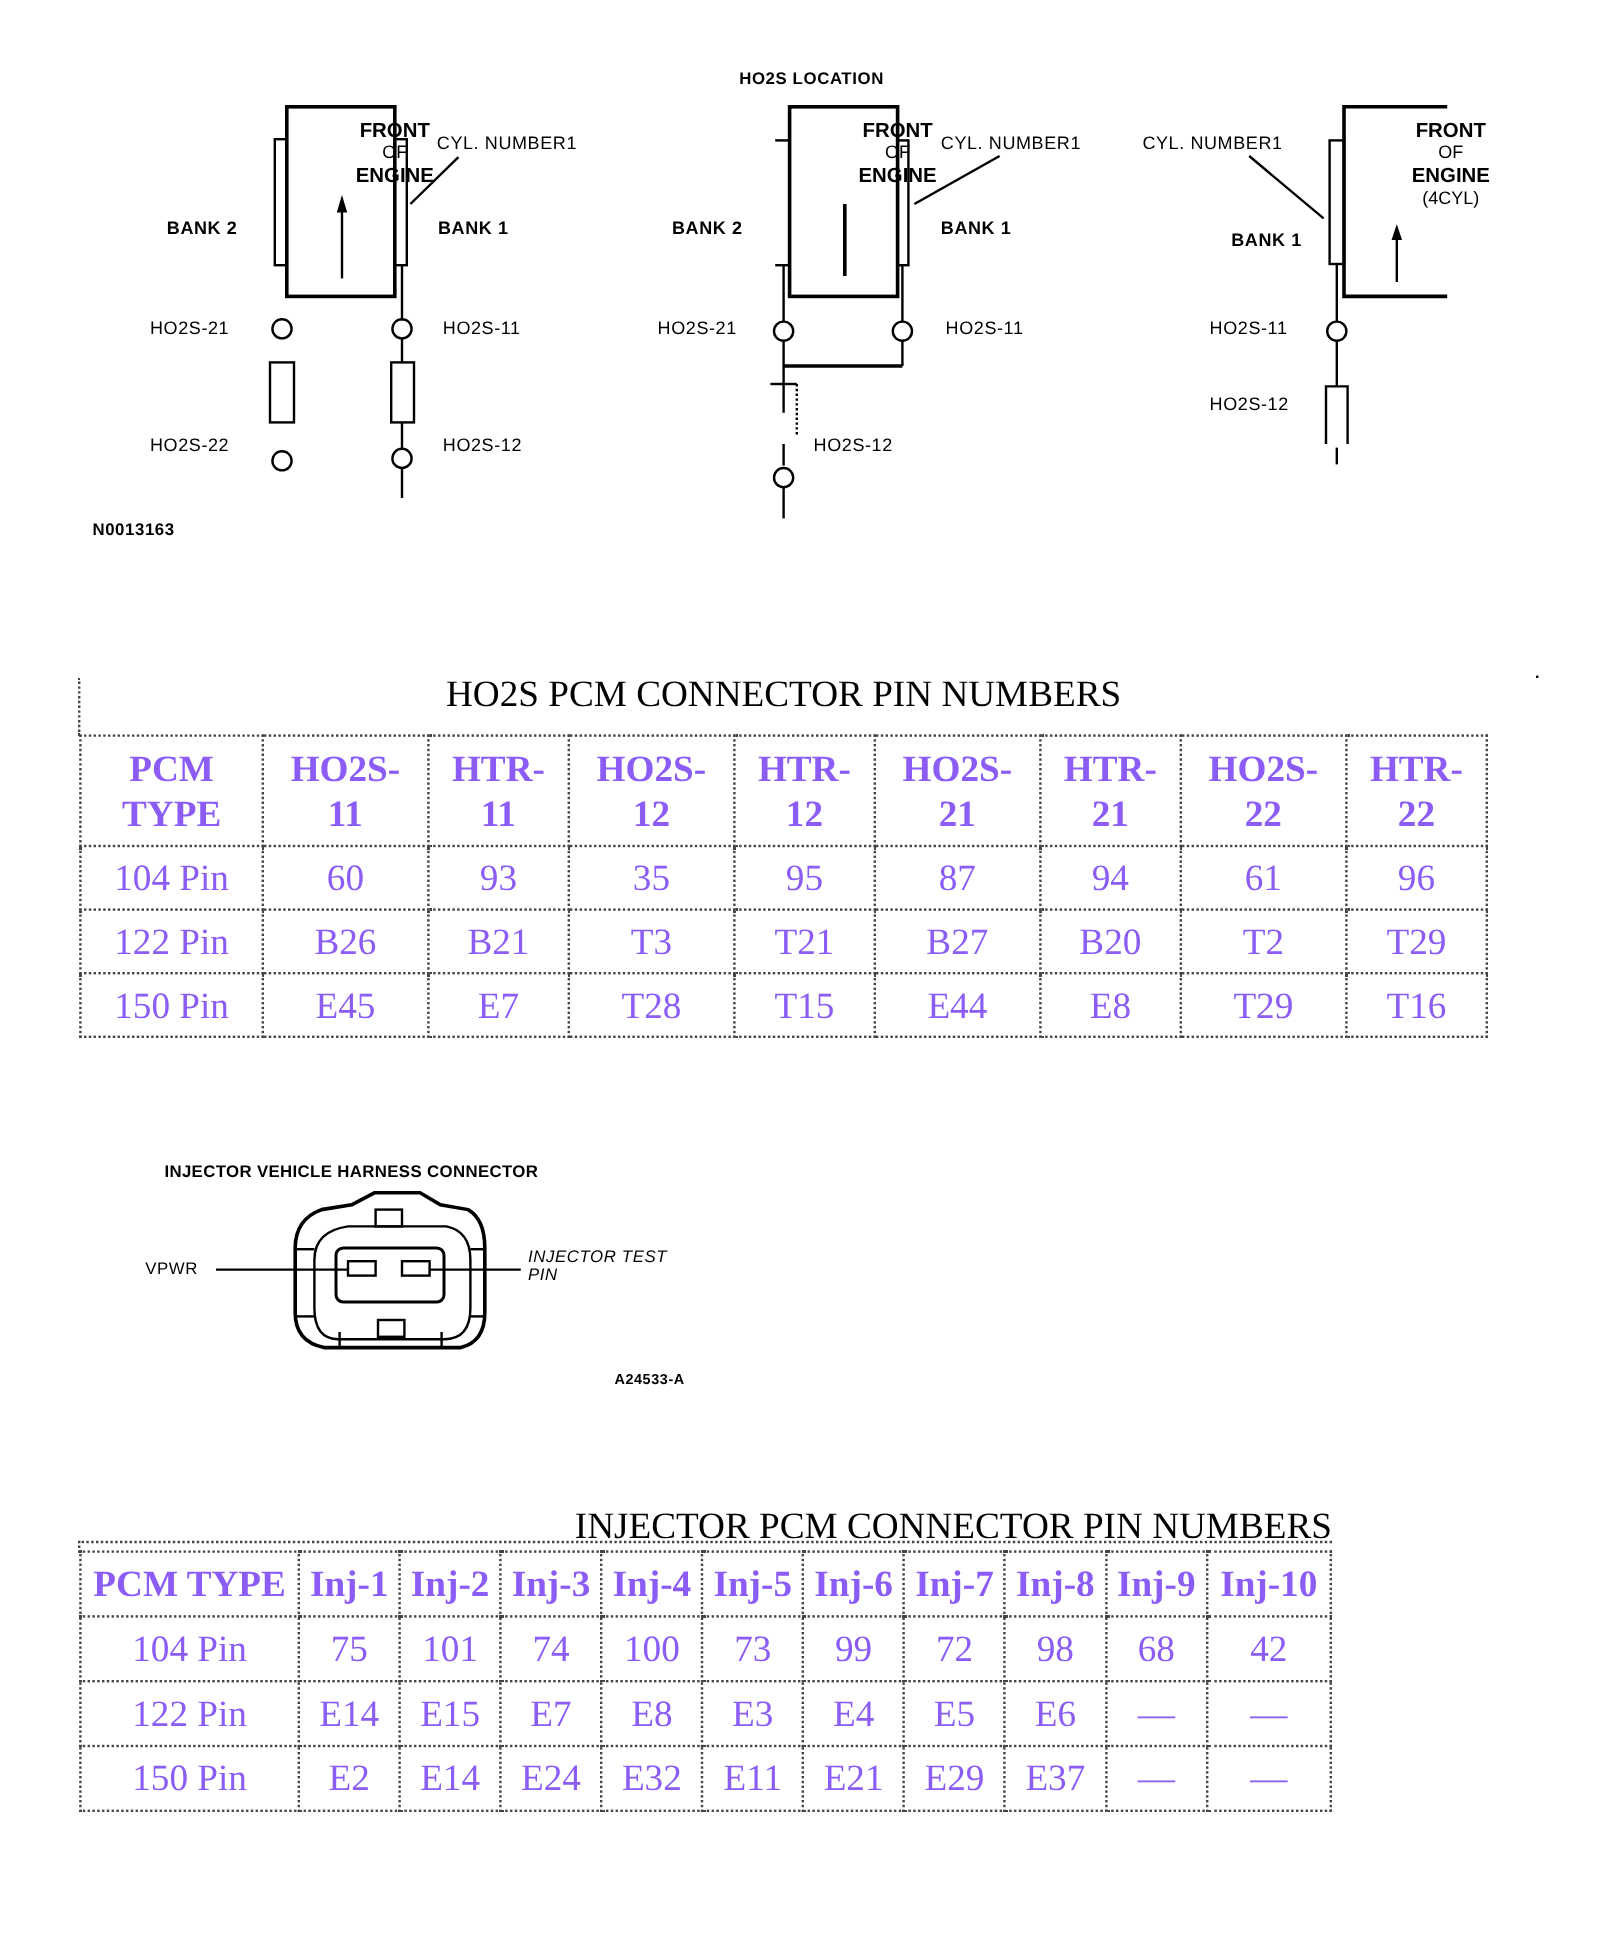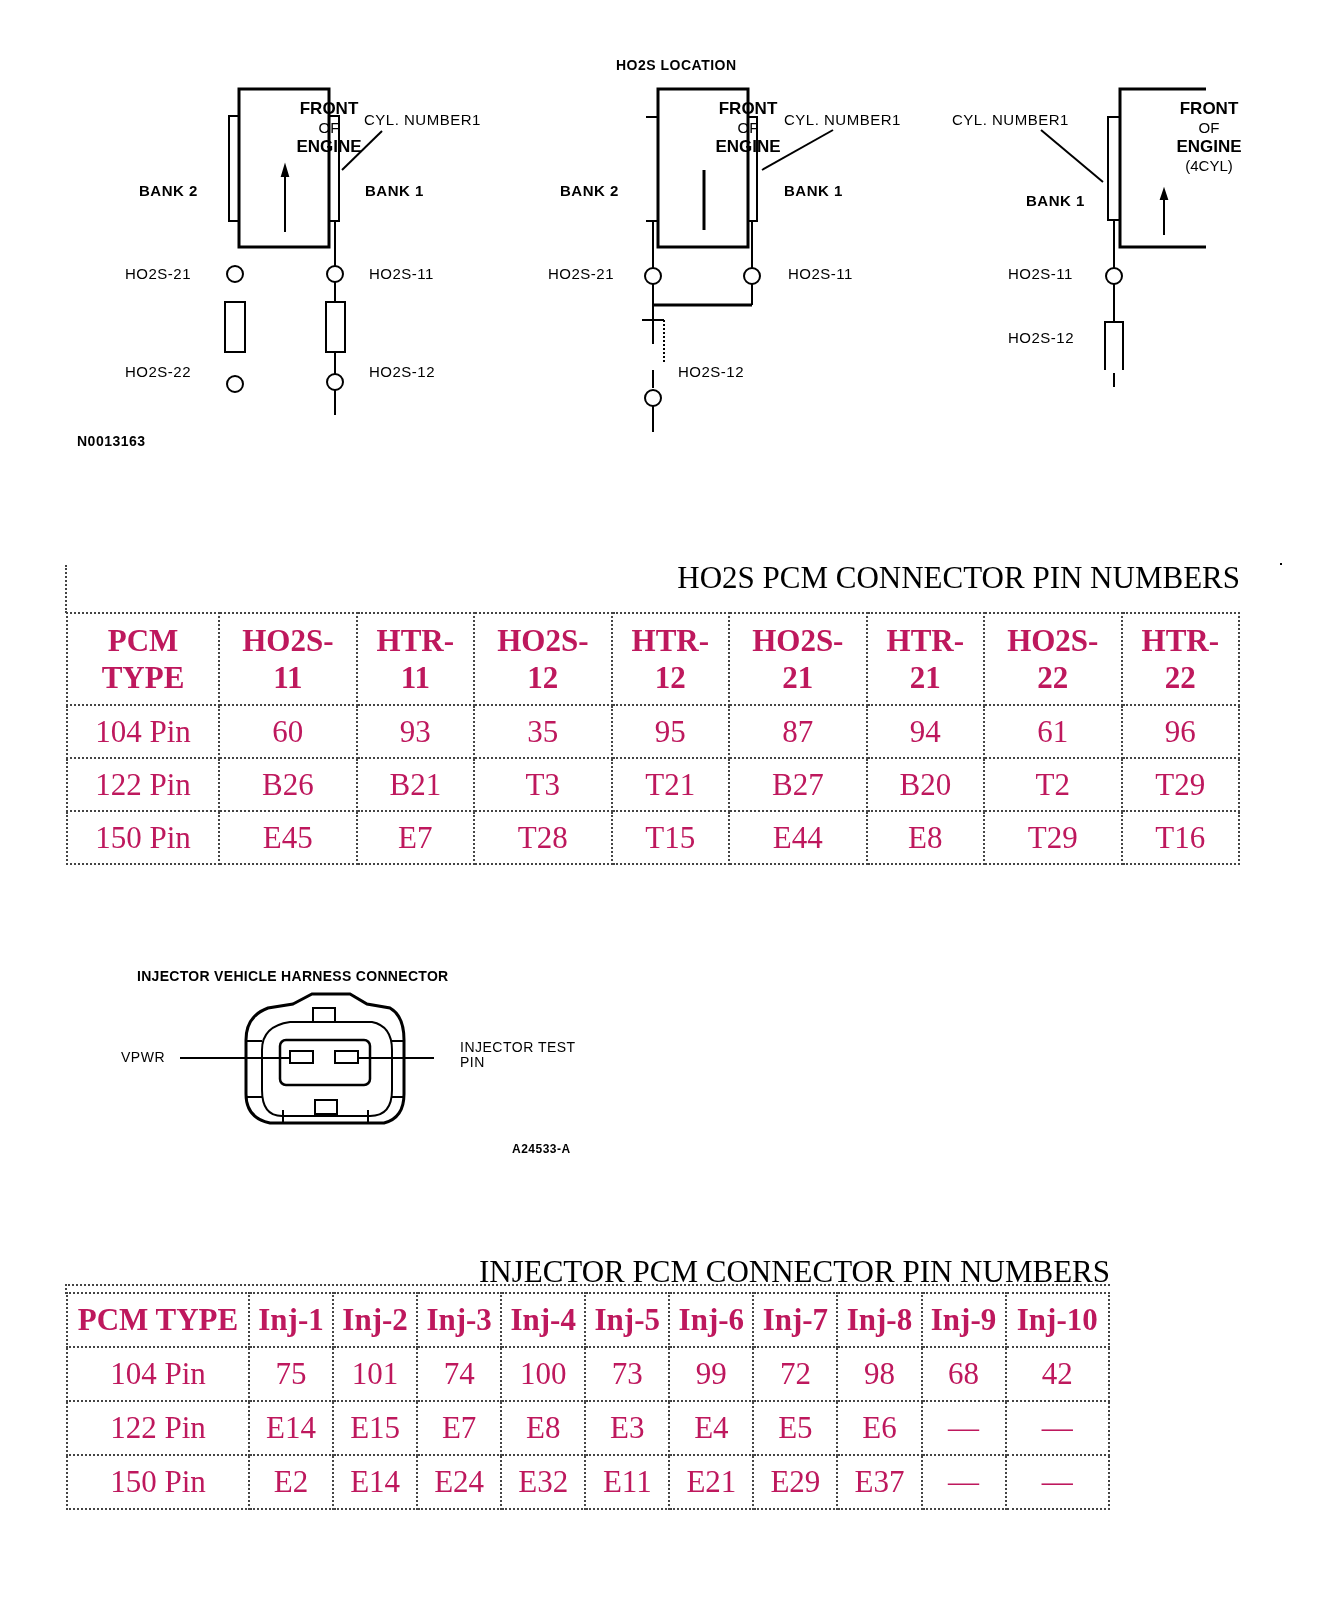--- a/index.html
+++ b/index.html
@@ -4,28 +4,28 @@
   <style>
     html, body { margin: 0; padding: 0; background: #ffffff; }
     body { width: 1344px; height: 1622px; position: relative; overflow: hidden; color: #000; }
     .abs { position: absolute; }
     .diag-label { font-family: "Liberation Sans", sans-serif; font-size: 15px; font-weight: bold; letter-spacing: 0.5px; white-space: nowrap; line-height: 1; }
     .diag-label.light { font-weight: normal; }
     .box-text { font-family: "Liberation Sans", sans-serif; font-weight: bold; font-size: 17px; text-align: center; line-height: 19px; margin-left: 45px; }
     .box-text .of { font-weight: normal; font-size: 15px; }
 
     
-    .pin-table { position: absolute; border-collapse: collapse; font-family: "Liberation Serif", serif; color: #be185d; }
+    .pin-table { position: absolute; border-collapse: collapse; font-family: "Liberation Serif", serif; color: #8b5cf6; }
     .pin-table td, .pin-table th { border: 2px dotted #444; text-align: center; padding: 0; }
     .pin-table th { font-weight: bold; }
 
     #t1 { left: 66px; top: 612px; width: 1174px; }
     #t1 th { font-size: 31px; line-height: 37px; height: 90px; }
     #t1 td { font-size: 31px; height: 51px; }
-    #t1-caption { left: 66px; top: 560px; width: 1174px; text-align: right; font-family: "Liberation Serif", serif; font-size: 31px; }
+    #t1-caption { left: 66px; top: 560px; width: 1174px; text-align: center; font-family: "Liberation Serif", serif; font-size: 31px; }
 
     #t2 { left: 66px; top: 1292px; width: 1044px; }
     #t2 th { font-size: 31px; height: 52px; white-space: nowrap; }
     #t2 td { font-size: 31px; height: 52px; }
     #t2-caption { left: 66px; top: 1254px; width: 1044px; text-align: right; font-family: "Liberation Serif", serif; font-size: 31px; }
   </style>
 </head>
 <body>
 
 <div>
@@ -196,21 +196,21 @@
 
       <rect x="280" y="50" width="90" height="45" rx="6" stroke-width="2.5"></rect>
       <rect x="290" y="61" width="23" height="12" stroke-width="2"></rect>
       <rect x="335" y="61" width="23" height="12" stroke-width="2"></rect>
 
       <line x1="180" y1="68" x2="290" y2="68" stroke-width="2"></line>
       <line x1="358" y1="68" x2="434" y2="68" stroke-width="2"></line>
     </g>
   </svg>
   <div class="abs diag-label light" style="left:121px;top:1050px;font-size:14px;">VPWR</div>
-  <div class="abs diag-label light" style="left:460px;top:1040px;font-size:14px;line-height:15px;">
+  <div class="abs diag-label light" style="left:440px;top:1040px;font-size:14px;line-height:15px;font-style:italic;">
     <div>INJECTOR TEST</div>
     <div>PIN</div>
   </div>
   <div class="abs diag-label" style="left:512px;top:1143px;font-size:12px;">A24533-A</div>
 </div>
 
 <div class="abs" style="left:65px;top:1284px;width:1045px;height:8px;border-top:2px dotted #444;"></div>
 <div class="abs" style="left:65px;top:1284px;width:0;height:10px;border-left:2px dotted #444;"></div>
 <div class="abs" id="t2-caption">INJECTOR PCM CONNECTOR PIN NUMBERS</div>
 <table class="pin-table" id="t2">

